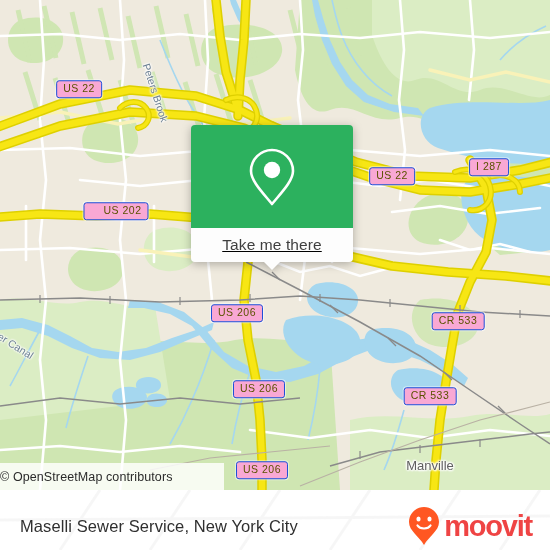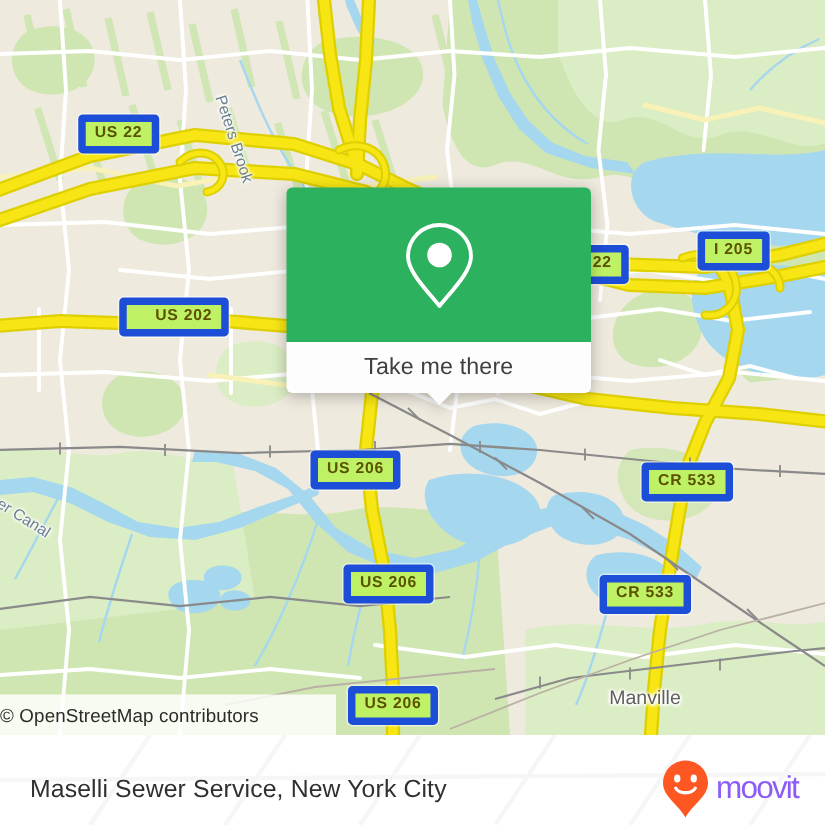--- a/index.html
+++ b/index.html
@@ -13,26 +13,26 @@
   
   #map-area {
     position:absolute; left:0; top:0; width:550px; height:490px;
     overflow:hidden; background:#efeade;
   }
   #map-svg { position:absolute; left:0; top:0; width:550px; height:490px; display:block; }
 
   
   .shield {
     position:absolute;
-    background:#bef264;
-    border:5px solid #1d4ed8;
+    background:#f9a8d4;
+    border:1px solid #1d4ed8;
     border-radius:3px;
     color:#5b5200;
     font-size:10.5px;
-    font-weight:bold;
+    font-weight:normal;
     letter-spacing:0.5px;
     padding:2px 6px 3px 6px;
     white-space:nowrap;
     line-height:1;
     transform:translate(-50%,-50%);
     box-shadow:0 0 0 1px rgba(255,255,255,0.5);
   }
   .place-label {
     position:absolute;
     transform:translate(-50%,-50%);
@@ -48,22 +48,23 @@
     position:absolute;
     color:#6b7f92;
     font-size:10.5px;
     white-space:nowrap;
     text-shadow: 1px 0 2px #fff, -1px 0 2px #fff, 0 1px 2px #fff, 0 -1px 2px #fff;
   }
 
   
   #poi-card {
     position:absolute;
-    left:191px; top:125px; width:203px;
+    left:191px; top:125px; width:162px;
     filter:drop-shadow(0 2px 5px rgba(0,0,0,0.28));
+    text-decoration:underline;
   }
   #card-top {
     background:#2cb15e;
     height:103px;
     border-radius:4px 4px 0 0;
     display:flex; align-items:center; justify-content:center;
   }
   #card-bottom {
     background:#fdfdfd;
     height:34px;
@@ -102,21 +103,21 @@
   }
   #footer-watermark {
     position:absolute; left:0; top:0; width:550px; height:60px;
     opacity:0.55; pointer-events:none;
   }
   #footer-title {
     position:relative; z-index:2;
     font-size:16.5px; color:#303030; letter-spacing:0.1px; white-space:nowrap;
   }
   #brand { position:relative; z-index:2; display:flex; align-items:center; gap:4px; }
-  #brand-word { font-size:21px; color:#8b5cf6; letter-spacing:-1.2px; font-weight:normal; }
+  #brand-word { font-size:29px; color:#ef4444; letter-spacing:-1.2px; font-weight:bold; }
 </style>
 </head>
 <body>
 
 <div id="root">
 
   <div id="map-area">
 
     <svg id="map-svg" viewBox="0 0 550 490">
       <defs>
@@ -309,21 +310,21 @@
           <path d="M300,486 L360,462 L420,440 L480,420 L550,402"></path>
           <path d="M150,470 L210,458 L270,452 L330,446"></path>
         </g>
 
       </g>
     </svg>
 
     <div class="shield" style="left:79px; top:89px;">US 22</div>
     <div class="shield" style="left:116px; top:211px;padding-left:19px;">US 202</div>
     <div class="shield" style="left:392px; top:176px;">US 22</div>
-    <div class="shield" style="left:489px; top:167px;">I 205</div>
+    <div class="shield" style="left:489px; top:167px;">I 287</div>
     <div class="shield" style="left:237px; top:313px;">US 206</div>
     <div class="shield" style="left:259px; top:389px;">US 206</div>
     <div class="shield" style="left:262px; top:470px;">US 206</div>
     <div class="shield" style="left:458px; top:321px;">CR 533</div>
     <div class="shield" style="left:430px; top:396px;">CR 533</div>
 
     <div class="place-label" style="left:424px; top:465px;">Manville</div>
 
     <div class="water-label" style="left:152px; top:62px; transform:rotate(72deg); transform-origin:left top;">Peters Brook</div>
     <div class="water-label" style="left:2px; top:330px; transform:rotate(32deg); transform-origin:left top;">er Canal</div>

